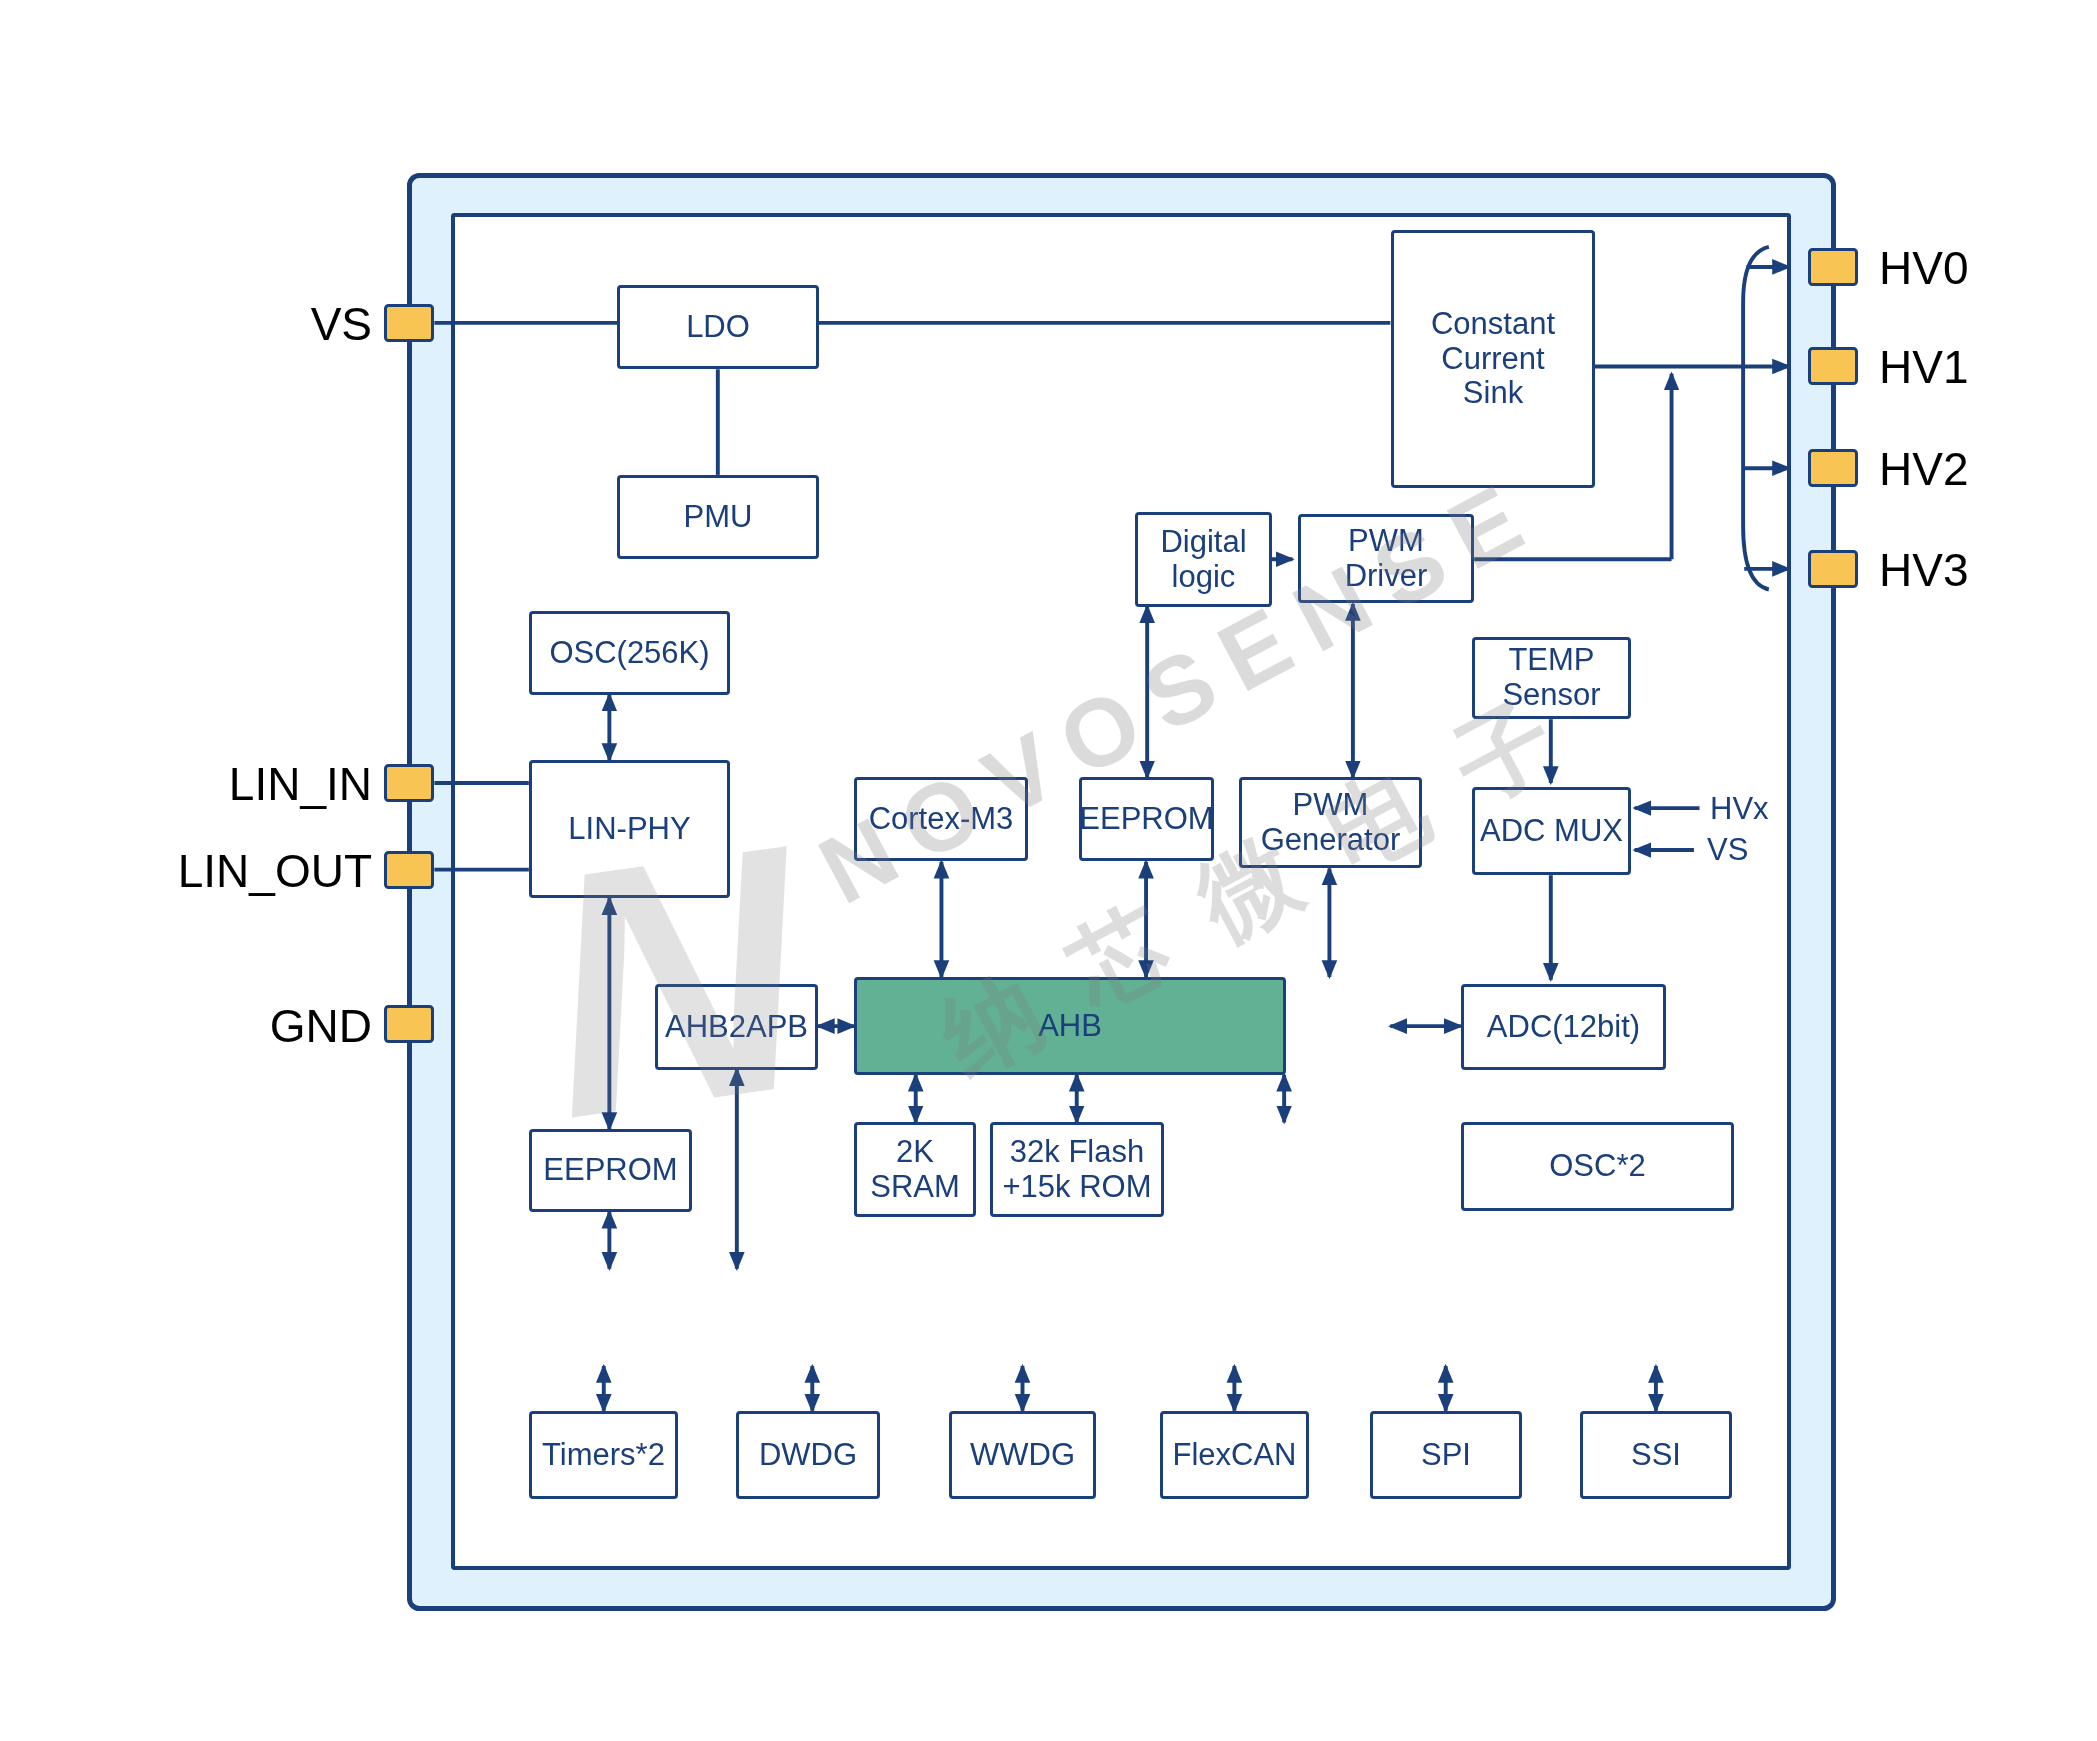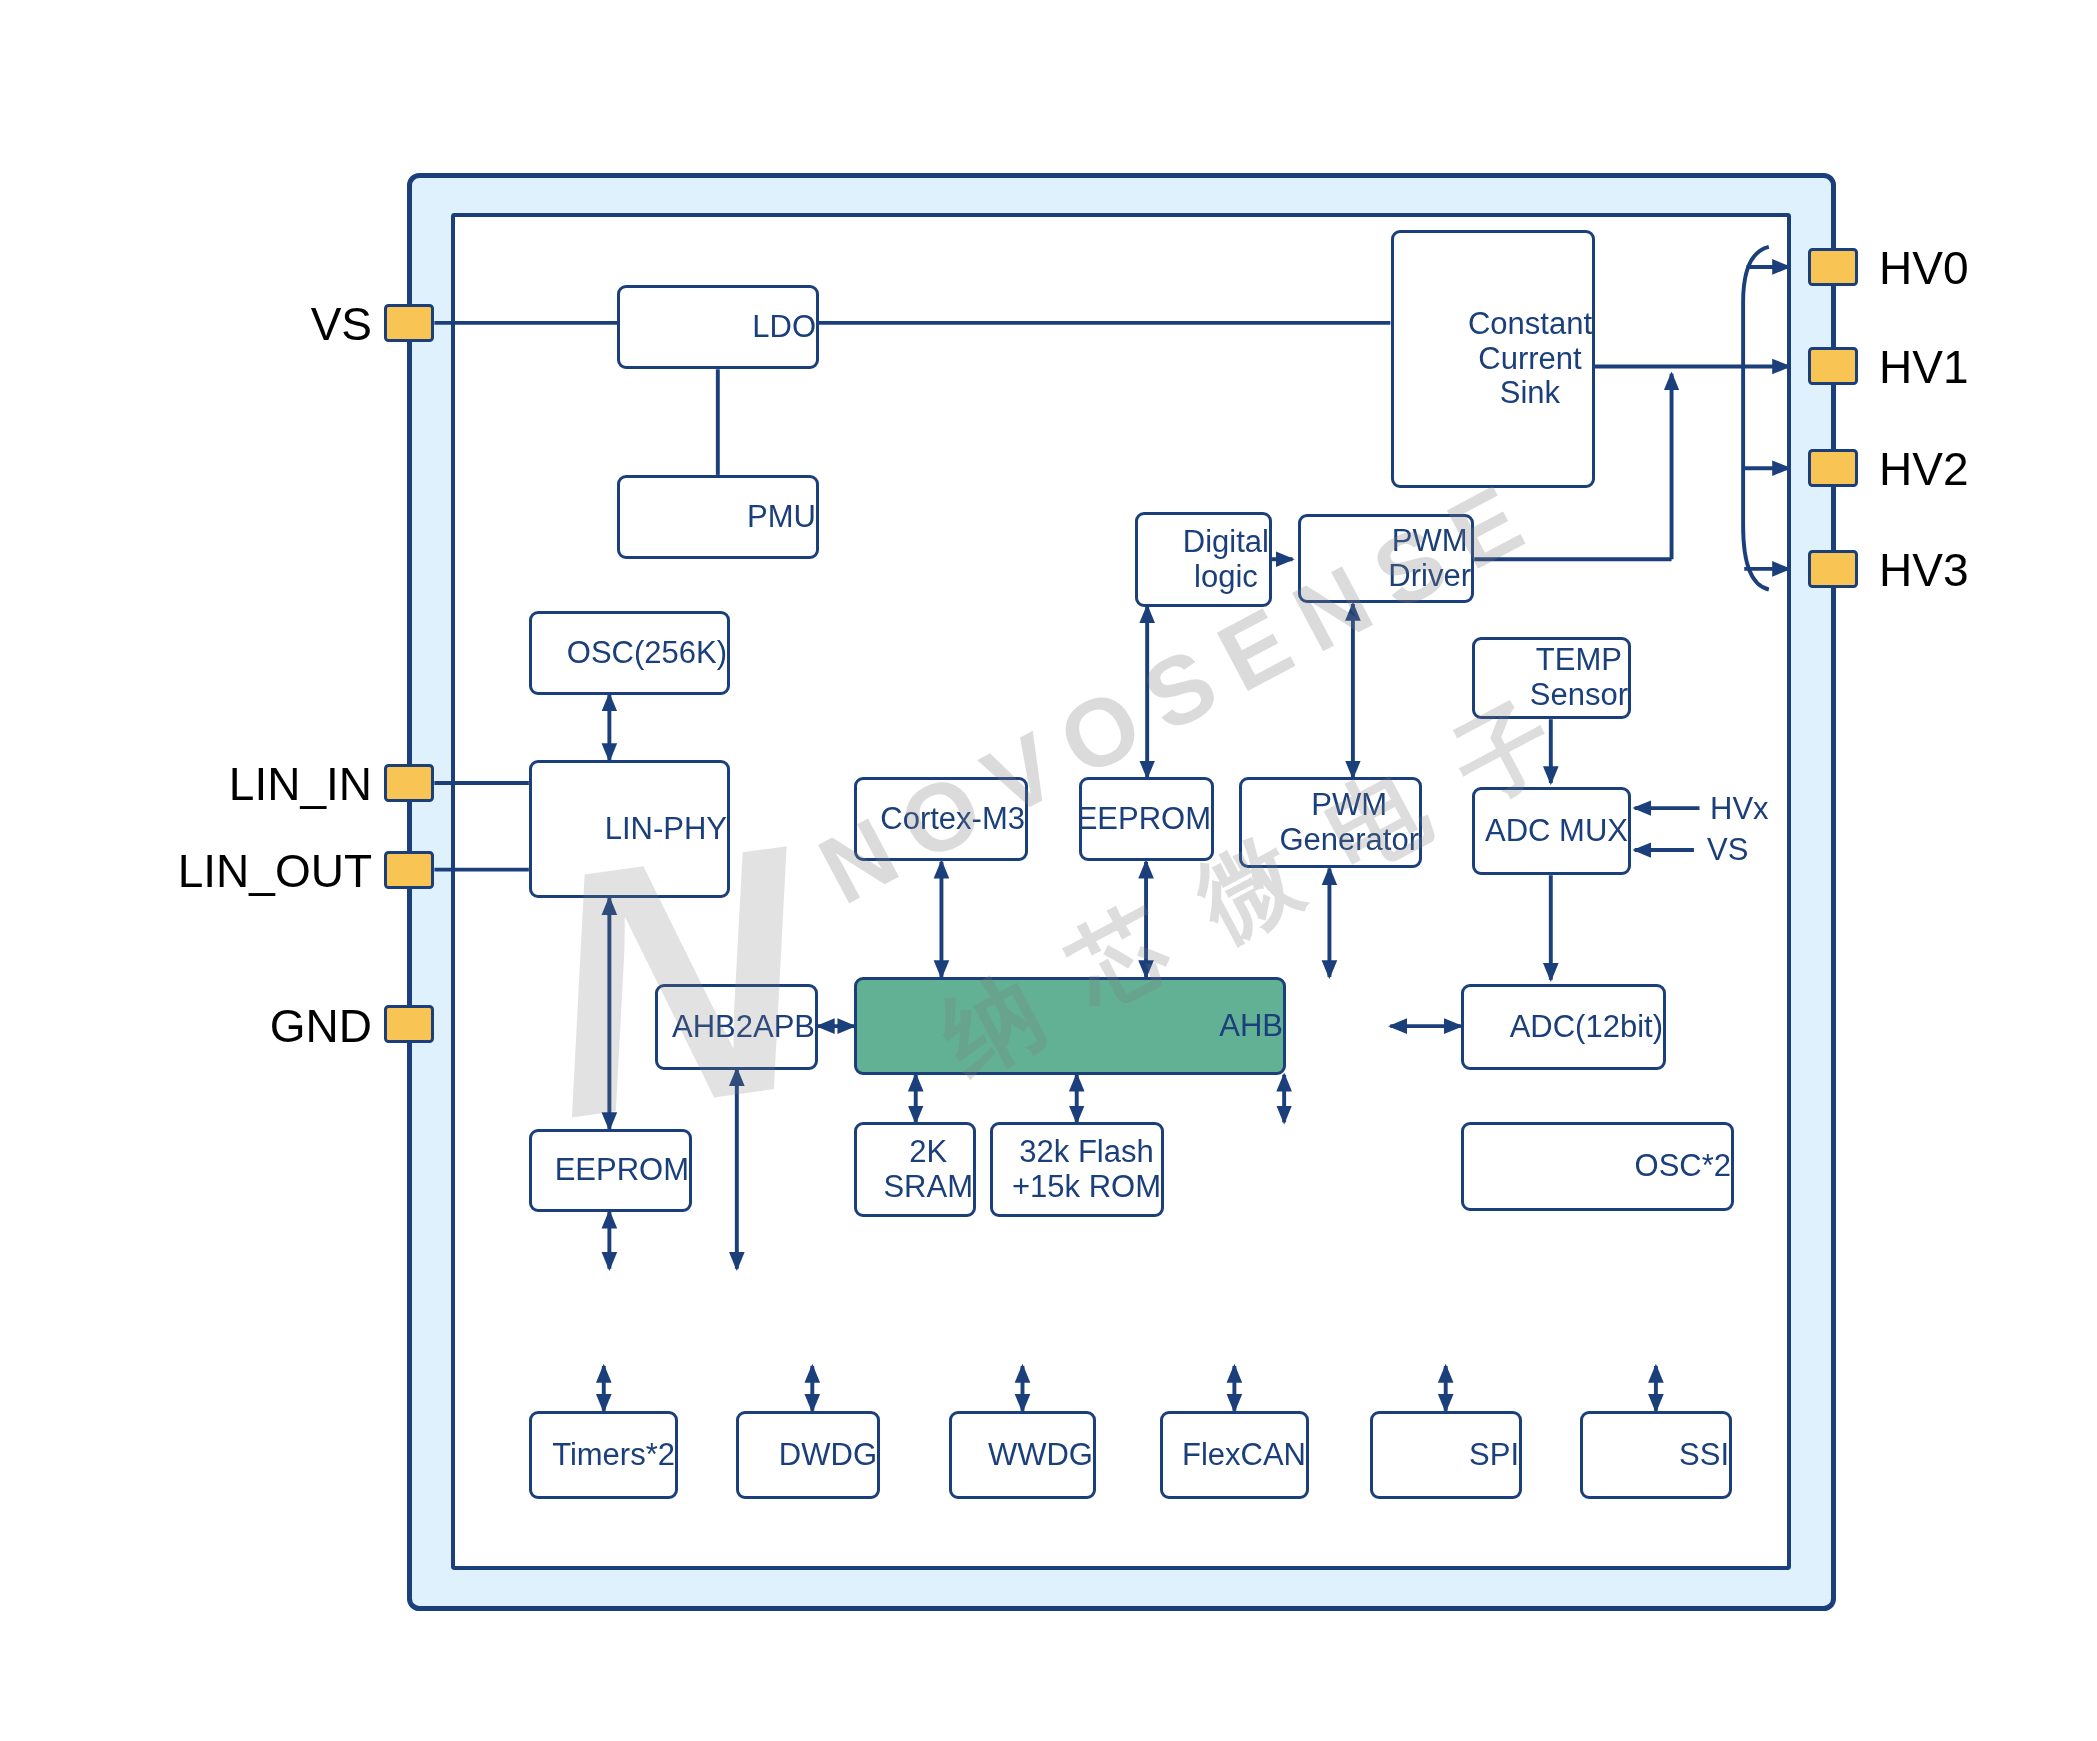--- a/index.html
+++ b/index.html
@@ -11,22 +11,22 @@
     position:absolute;left:407px;top:173px;width:1429px;height:1438px;
     background:#DFF1FD;border:5.6px solid #1B3F7B;border-radius:12.3px;box-sizing:border-box;
   }
   .chip-inner{
     position:absolute;left:451px;top:213px;width:1340px;height:1357px;
     background:#ffffff;border:4.5px solid #1B3F7B;border-radius:3.4px;box-sizing:border-box;
   }
   svg.connectors{position:absolute;left:0;top:0;z-index:3;}
   .block{
     position:absolute;z-index:4;background:#ffffff;border:3.4px solid #1B3F7B;box-sizing:border-box;
-    display:flex;align-items:center;justify-content:flex-end;text-align:center;
-    font-size:31px;line-height:1.12;color:#1B3F7B;white-space:pre-line;border-radius:9px;
+    display:flex;align-items:center;justify-content:center;text-align:center;
+    font-size:31px;line-height:1.12;color:#1B3F7B;white-space:pre-line;border-radius:4px;
   }
   .bus-ahb{background:#62B194;}
   .bus-apb{background:#1FB9EA;}
   .pin{
     position:absolute;z-index:5;width:50px;height:38px;background:#F8C555;
     border:3.9px solid #1B3F7B;border-radius:4.5px;box-sizing:border-box;
   }
   .pin-label{
     position:absolute;z-index:5;font-size:46px;color:#000000;line-height:1;
   }

